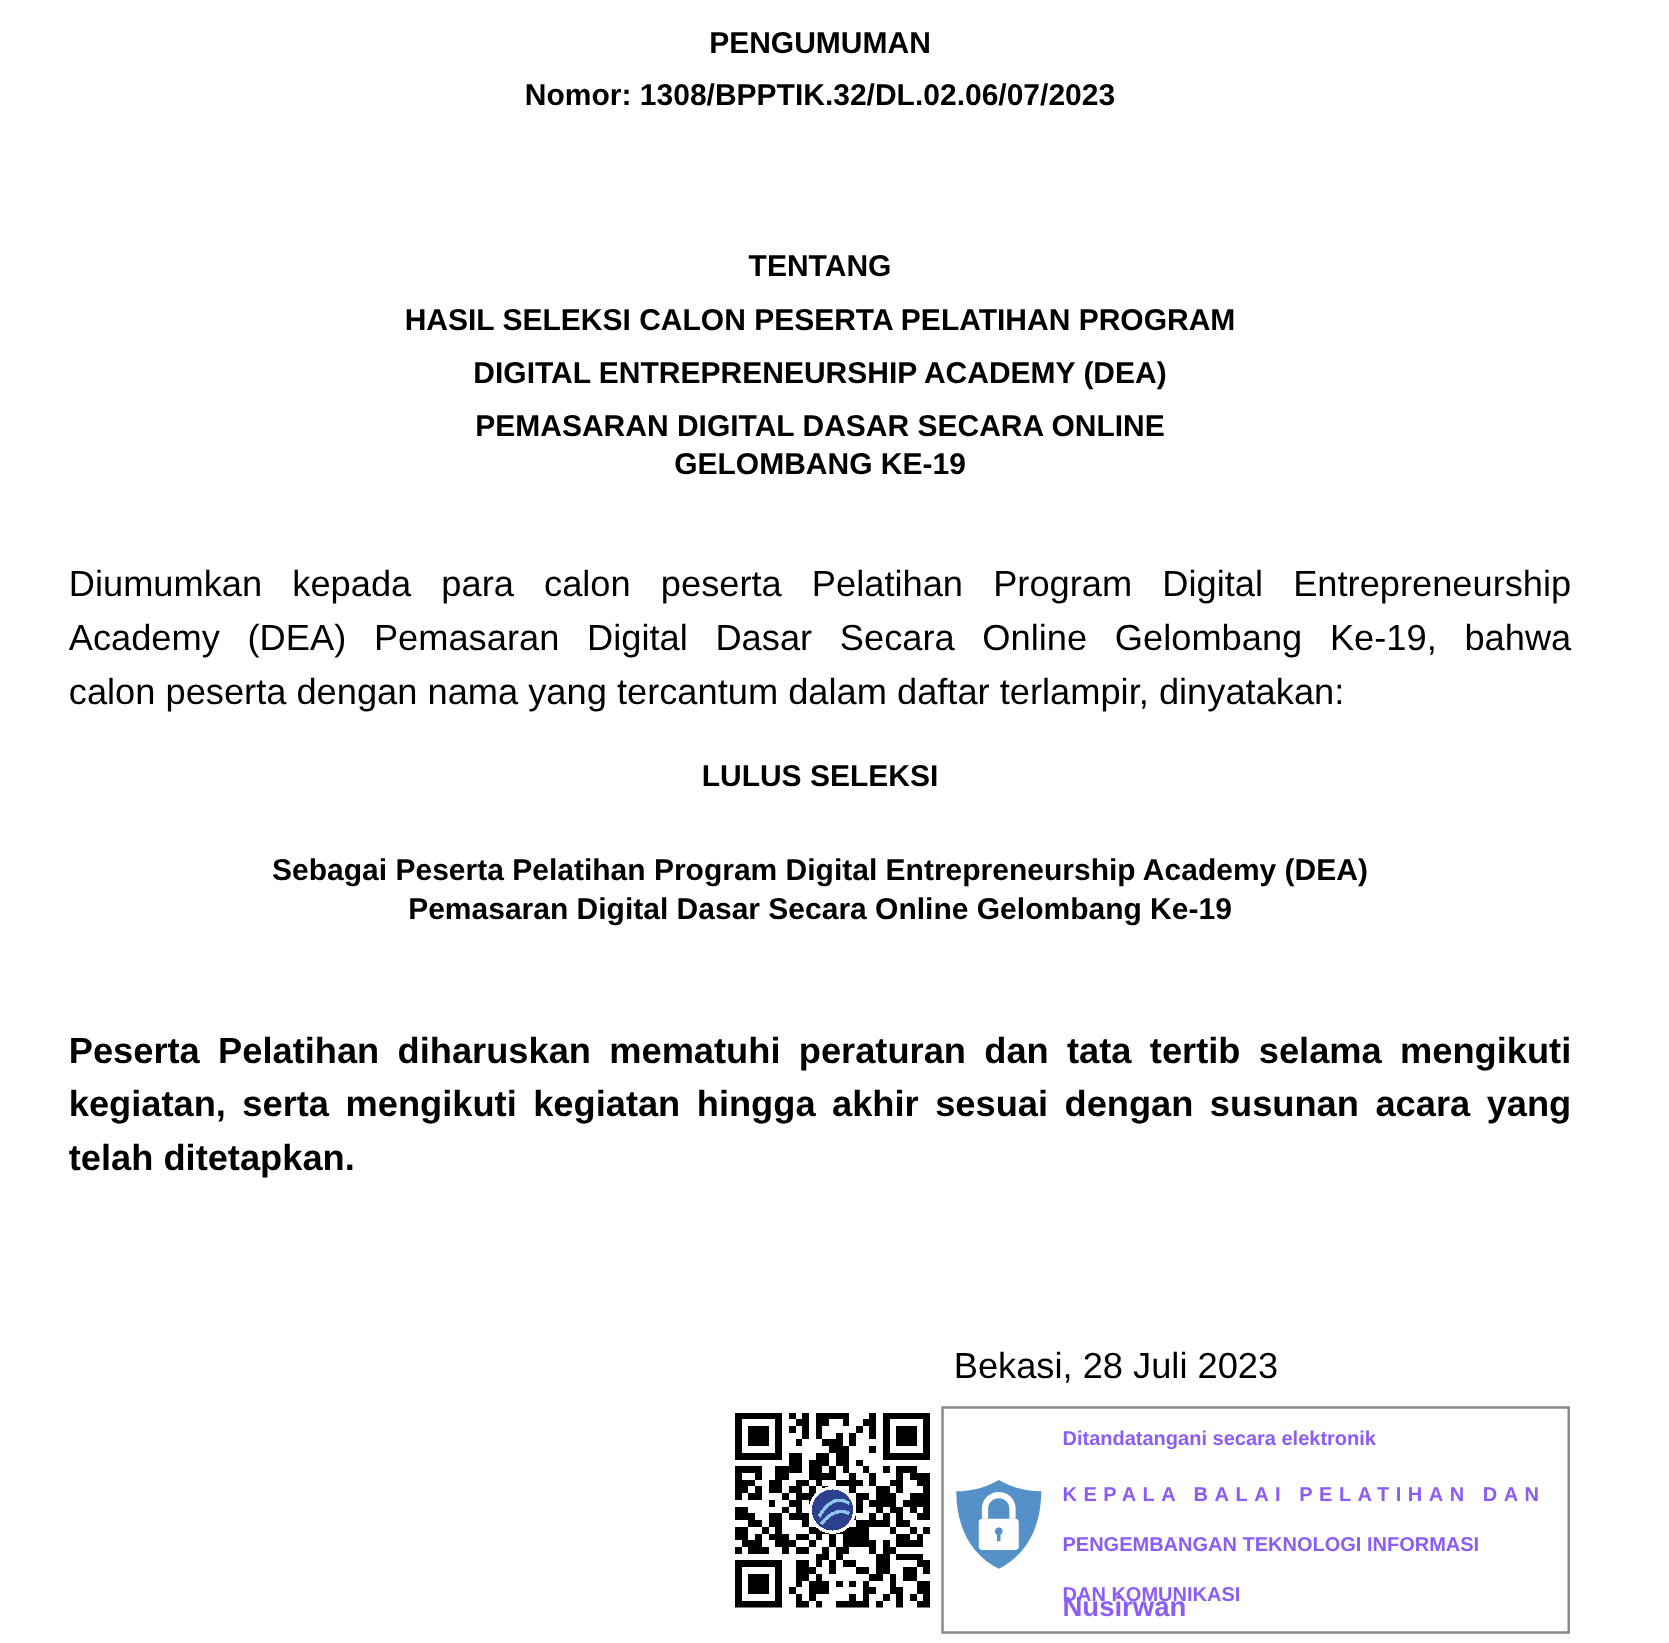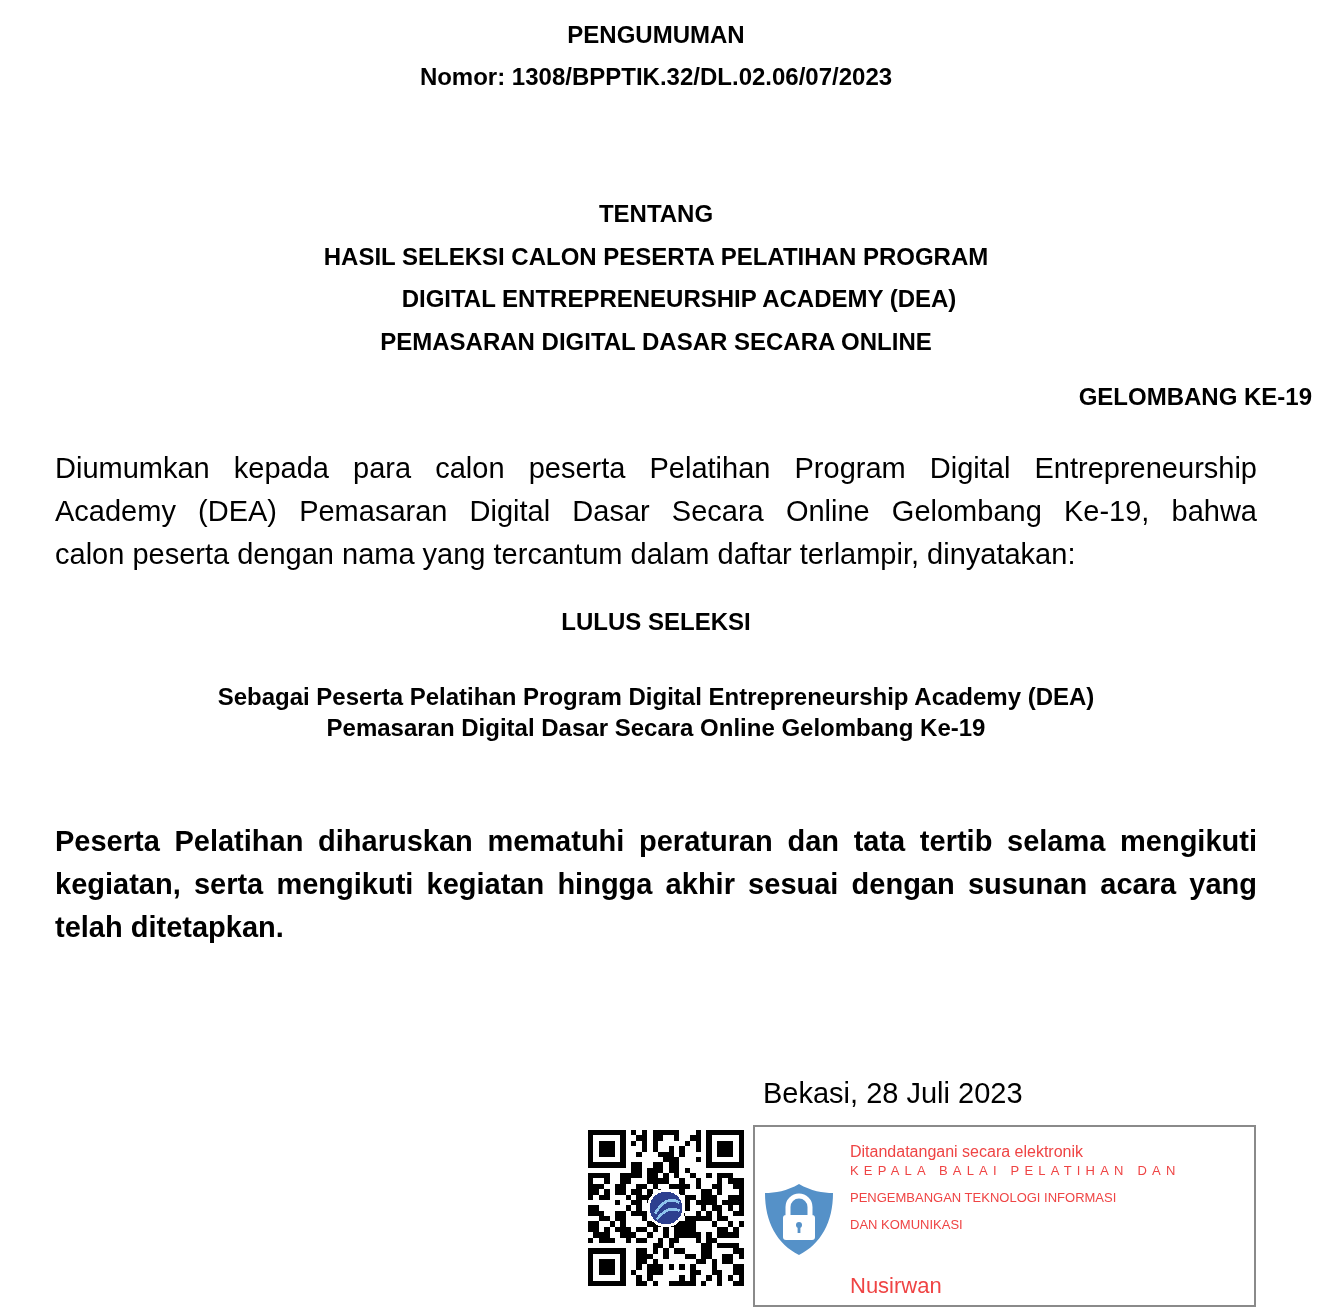--- a/index.html
+++ b/index.html
@@ -16,37 +16,37 @@
   }
   .para span.line { display: block; text-align: justify; text-align-last: justify; }
   .para span.line.last { text-align-last: left; }
   .date { position: absolute; left: 763px; top: 1073px; font-size: 29px; line-height: 40px; }
   .qr { position: absolute; left: 588px; top: 1130px; width: 156px; height: 156px; }
   .sigbox {
     position: absolute; left: 753px; top: 1125px; width: 499px; height: 178px;
     border: 2px solid #8a8a8a; background: #fff;
   }
   .shield { position: absolute; left: 8px; top: 55px; width: 72px; height: 74px; }
-  .sig-text { position: absolute; left: 95px; color: #ef4444; font-weight: normal; }
+  .sig-text { position: absolute; left: 95px; color: #8b5cf6; font-weight: bold; }
   .sig-small { top: 16px; font-size: 16px; }
-  .sig-role { top: 30px; font-size: 13px; line-height: 27px; width: 396px; }
+  .sig-role { top: 50px; font-size: 16px; line-height: 40px; width: 396px; }
   .sig-role .l1 { display: block; letter-spacing: 5.2px; }
   .sig-name { top: 146px; font-size: 22px; }
 </style>
 </head>
 <body>
 
 <div class="center h-title" style="top:14px;">PENGUMUMAN</div>
 <div class="center h-title" style="top:56px;">Nomor: 1308/BPPTIK.32/DL.02.06/07/2023</div>
 
 <div class="center h-title" style="top:193px;">TENTANG</div>
 <div class="center h-title" style="top:236px;">HASIL SELEKSI CALON PESERTA PELATIHAN PROGRAM</div>
-<div class="center h-title" style="top:278px;padding-left:23px;">DIGITAL ENTREPRENEURSHIP ACADEMY (DEA)</div>
+<div class="center h-title" style="top:278px;">DIGITAL ENTREPRENEURSHIP ACADEMY (DEA)</div>
 <div class="center h-title" style="top:321px;">PEMASARAN DIGITAL DASAR SECARA ONLINE</div>
-<div class="center h-title" style="top:376px;text-align:right;">GELOMBANG KE-19</div>
+<div class="center h-title" style="top:351px;">GELOMBANG KE-19</div>
 
 <div class="para" style="top:447px;">
   <span class="line">Diumumkan kepada para calon peserta Pelatihan Program Digital Entrepreneurship</span>
   <span class="line">Academy (DEA) Pemasaran Digital Dasar Secara Online Gelombang Ke-19, bahwa</span>
   <span class="line last">calon peserta dengan nama yang tercantum dalam daftar terlampir, dinyatakan:</span>
 </div>
 
 <div class="center h-title" style="top:601px;">LULUS SELEKSI</div>
 <div class="center h-title" style="top:676px;">Sebagai Peserta Pelatihan Program Digital Entrepreneurship Academy (DEA)</div>
 <div class="center h-title" style="top:707px;">Pemasaran Digital Dasar Secara Online Gelombang Ke-19</div>

